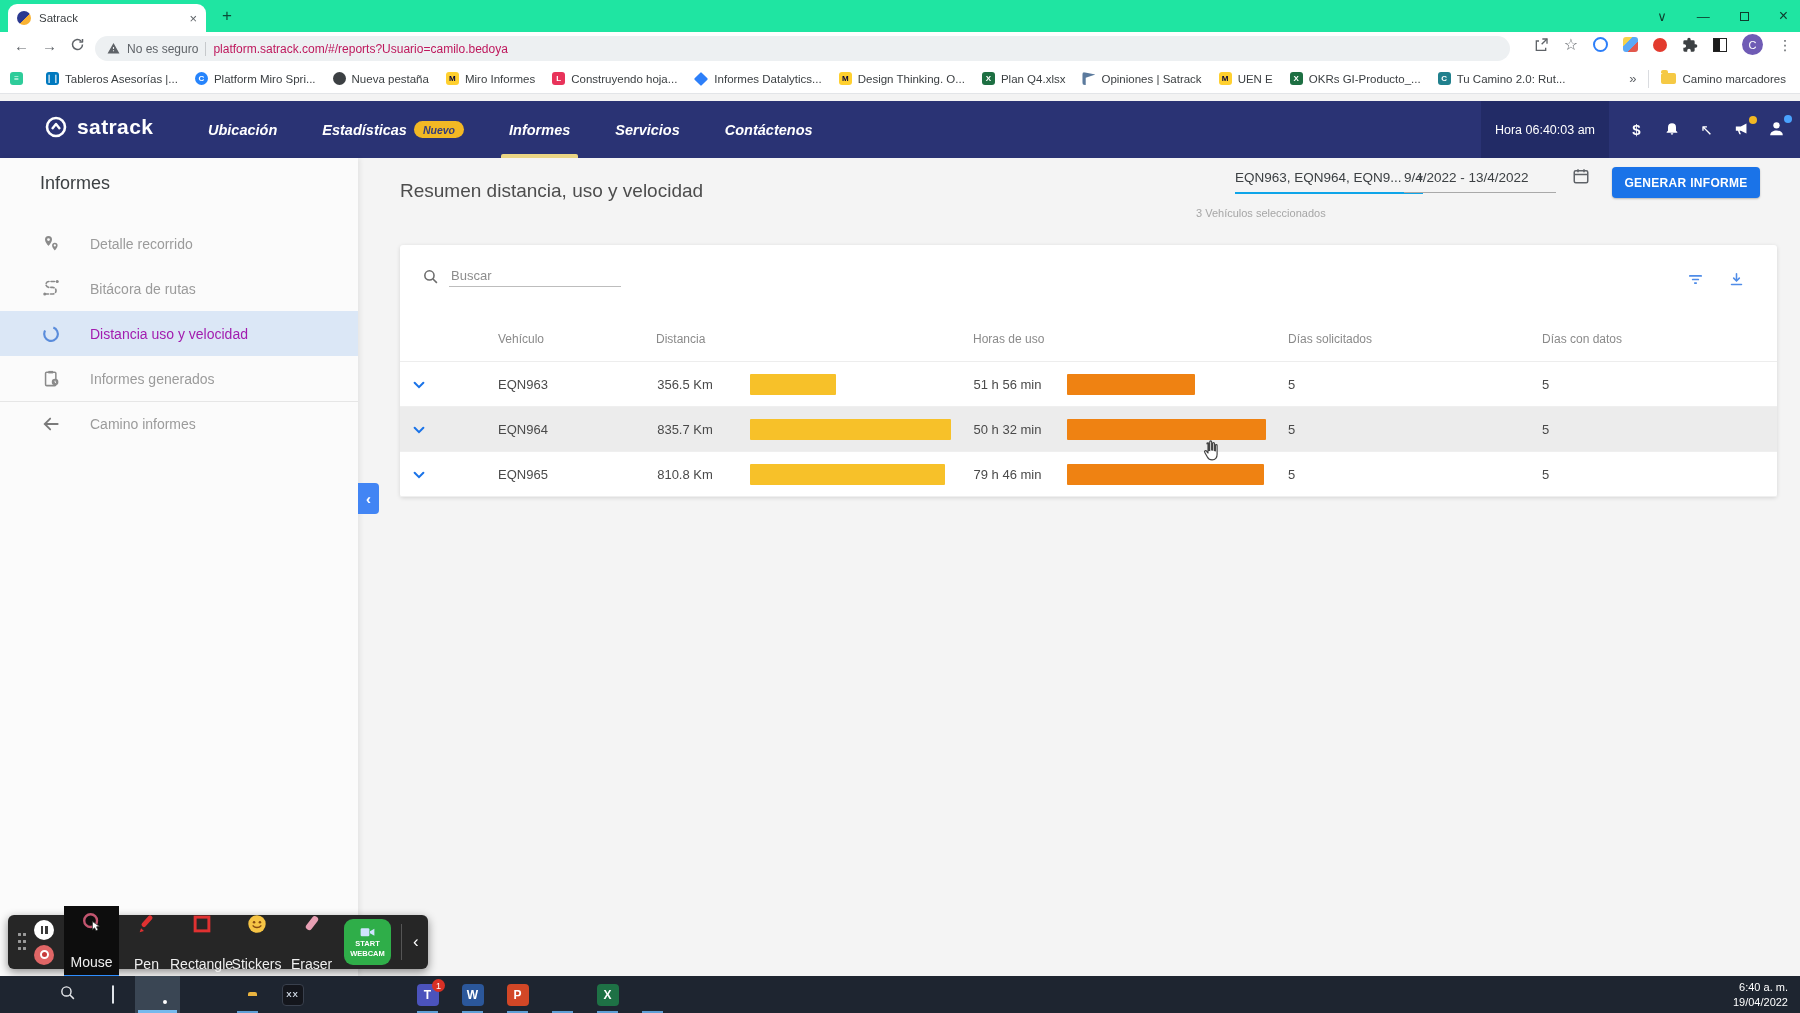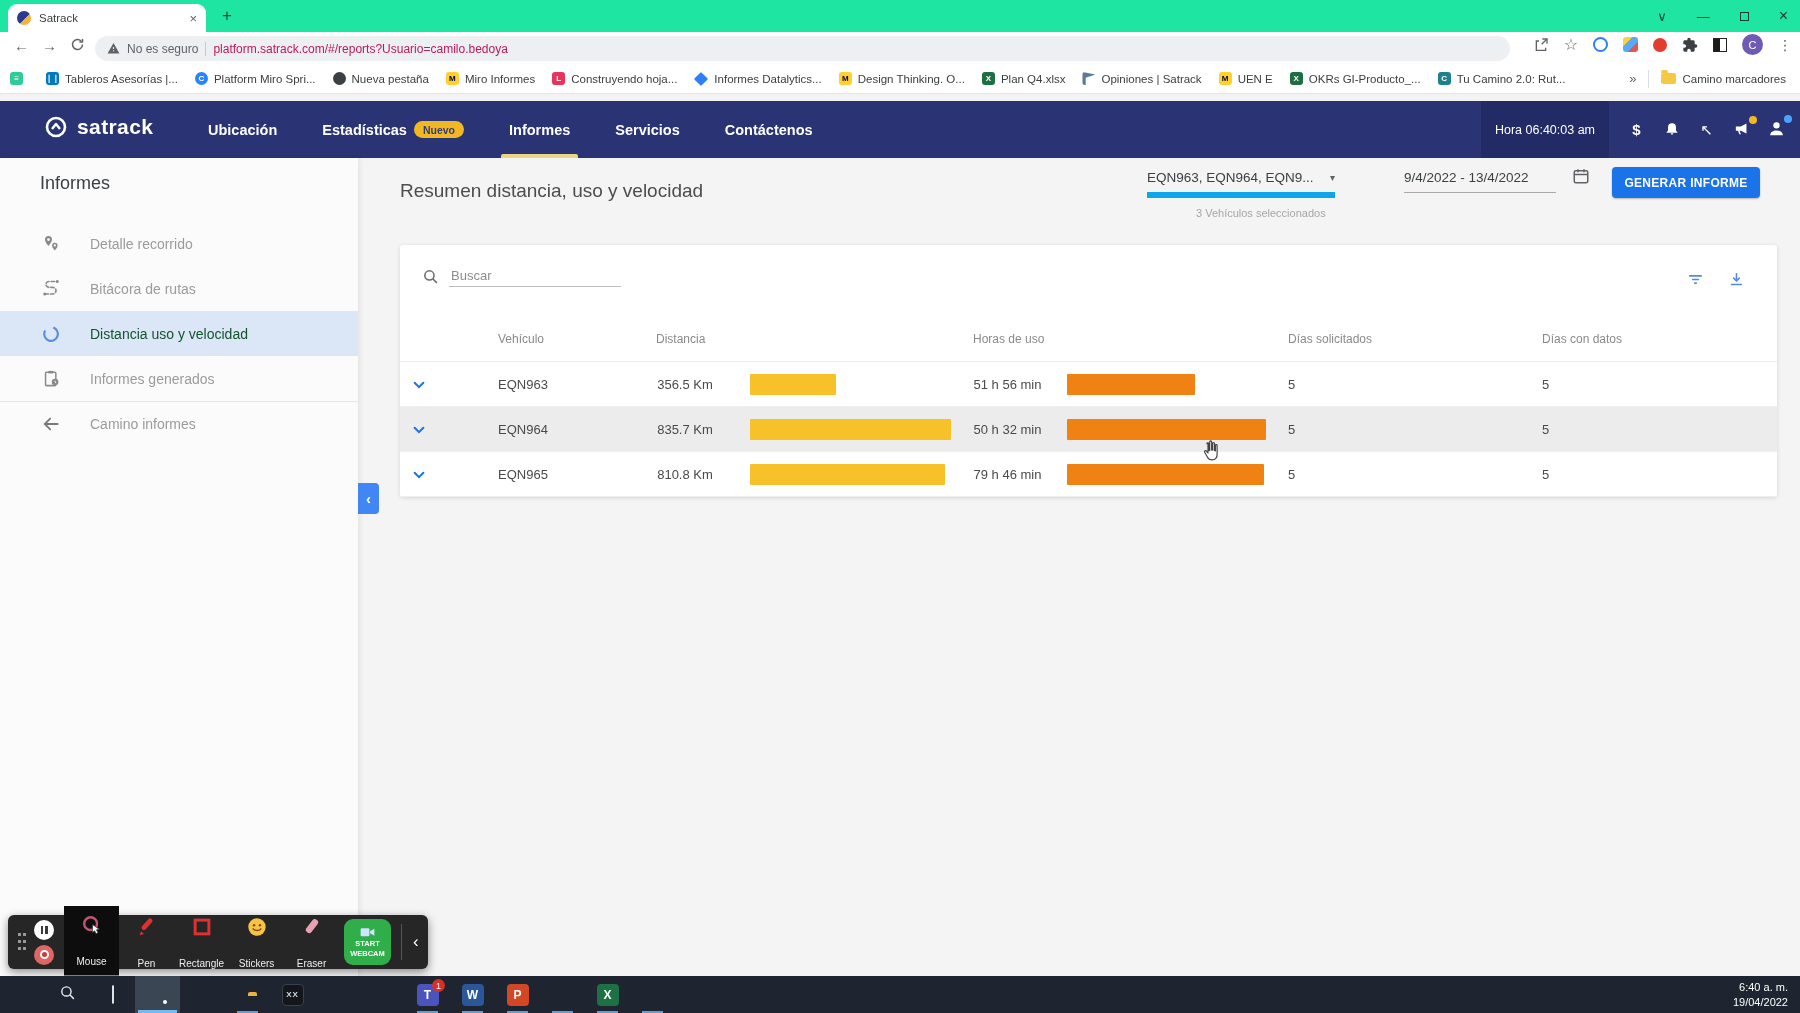--- a/index.html
+++ b/index.html
@@ -45,42 +45,42 @@
   .bm-right{margin-left:auto;display:flex;align-items:center;gap:12px;}
   .bm-overflow{color:#5f6368;font-size:13px;}
   .bm-sep{width:1px;height:18px;background:#dadce0;}
   .folder-icon{width:15px;height:11px;background:#f5c944;border-radius:2px;position:relative;}
   .folder-icon::before{content:'';position:absolute;top:-3px;left:0;width:7px;height:3px;background:#f5c944;border-radius:2px 2px 0 0;}
 
   
   .navbar{position:absolute;top:101px;left:0;right:0;height:57px;background:var(--navy);color:#fff;}
   .brand{position:absolute;left:44px;top:14px;display:flex;align-items:center;gap:9px;font-size:21px;font-weight:bold;letter-spacing:.4px;}
   .nav-items{position:absolute;left:208px;top:0;height:57px;display:flex;gap:45px;align-items:stretch;font-size:14.5px;font-weight:bold;}
-  .nav-item{position:relative;display:flex;align-items:center;gap:7px;}
+  .nav-item{position:relative;display:flex;align-items:center;gap:7px;font-style:italic;}
   .nav-item.active::after{content:'';position:absolute;left:-8px;right:-8px;bottom:0;height:4px;background:#ead584;border-radius:2px 2px 0 0;}
   .nav-badge{background:var(--badge);color:#343c7a;font-size:10.5px;font-weight:bold;padding:2.5px 9px;border-radius:10px;}
   .nav-right{position:absolute;right:6px;top:0;height:57px;display:flex;align-items:center;margin-left:44px;}
   .hora-box{background:#222b66;height:57px;display:flex;align-items:center;padding:0 14px;font-size:12.5px;margin-right:10px;}
   .nav-ic{width:35px;text-align:center;position:relative;font-size:15px;}
   .dot{position:absolute;top:-4px;right:2px;width:8px;height:8px;border-radius:50%;}
   .dot-y{background:#f2b824;} .dot-b{background:#4aa3ff;}
 
   
   .sidebar{position:absolute;top:158px;left:0;width:358px;bottom:37px;background:#fbfbfb;box-shadow:2px 0 5px rgba(0,0,0,.07);}
   .sidebar-title{position:absolute;left:40px;top:15px;font-size:18px;color:#3c4043;}
   .side-items{position:absolute;top:63px;left:0;right:0;display:flex;flex-direction:column;}
   .side-item{height:45px;display:flex;align-items:center;padding-left:40px;gap:28px;font-size:14px;color:#9b9b9b;}
   .side-item .si-icon{width:22px;display:flex;align-items:center;justify-content:center;}
-  .side-item.selected{background:#dbe7f6;color:#14532d;}
+  .side-item.selected{background:#dbe7f6;color:#a21caf;}
   .side-item.divided{border-top:1px solid #e6e6e6;}
   .collapse-tab{position:absolute;left:358px;top:483px;width:21px;height:31px;background:#4285f4;color:#fff;border-radius:0 4px 4px 0;display:flex;align-items:center;justify-content:center;font-size:15px;font-weight:bold;}
 
   
   .main-title{position:absolute;left:400px;top:180px;font-size:19px;color:#4d4d4d;}
-  .veh-select{position:absolute;left:1147px;top:170px;width:188px;border-bottom:6px solid #0ea5e9;padding-bottom:7px;font-size:13.5px;color:#3c4043;display:flex;justify-content:space-between;align-items:center;}
+  .veh-select{position:absolute;left:1235px;top:170px;width:188px;border-bottom:2px solid #0ea5e9;padding-bottom:7px;font-size:13.5px;color:#3c4043;display:flex;justify-content:space-between;align-items:center;}
   .caret{font-size:10px;color:#5f6368;}
   .veh-hint{position:absolute;left:1196px;top:207px;font-size:11px;color:#a6a6a6;}
   .date-field{position:absolute;left:1404px;top:170px;width:152px;border-bottom:1px solid #a9a9a9;padding-bottom:7px;font-size:13.5px;color:#3c4043;}
   .cal-icon{position:absolute;left:1572px;top:167px;}
   .generate-btn{position:absolute;left:1612px;top:167px;width:148px;height:31px;background:var(--accent);color:#fff;font-size:12px;font-weight:bold;border:none;border-radius:4px;letter-spacing:.3px;box-shadow:0 1px 2px rgba(0,0,0,.25);}
 
   
   .card{position:absolute;left:400px;top:245px;width:1377px;height:252px;background:#fff;border-radius:3px;box-shadow:0 1px 4px rgba(0,0,0,.13);}
   .search-row{position:absolute;left:22px;top:20px;display:flex;align-items:center;gap:10px;}
   .search-input{border:none;outline:none;border-bottom:1px solid #bdbdbd;width:172px;font-size:13px;padding:3px 2px;color:#3c4043;background:transparent;font-family:"Liberation Sans",sans-serif;}
@@ -102,21 +102,21 @@
   .td-sol{left:888px;} .td-datos{left:1142px;}
 
   
   .recorder{position:absolute;left:8px;top:915px;width:420px;height:54px;background:#262626;border-radius:6px;box-shadow:0 3px 10px rgba(0,0,0,.45);display:flex;align-items:center;z-index:20;}
   .grip{width:9px;height:22px;margin-left:9px;background-image:radial-gradient(circle,#9a9a9a 1.4px,transparent 1.6px);background-size:5px 7px;}
   .rec-controls{display:flex;flex-direction:column;gap:5px;margin:0 10px 0 8px;}
   .pause-btn{width:20px;height:20px;border-radius:50%;background:#fff;display:flex;align-items:center;justify-content:center;gap:2px;}
   .pause-btn i{display:block;width:2.5px;height:8px;background:#3a3a3a;}
   .stop-btn{width:20px;height:20px;border-radius:50%;background:#e06666;display:flex;align-items:center;justify-content:center;}
   .stop-btn i{display:block;width:9px;height:9px;border-radius:50%;background:#c63b3b;border:2px solid #fff;}
-  .rec-tool{width:55px;height:72px;display:flex;flex-direction:column;align-items:center;justify-content:center;gap:18px;color:#efefef;font-size:10px;}
+  .rec-tool{width:55px;height:72px;display:flex;flex-direction:column;align-items:center;justify-content:center;gap:18px;color:#efefef;font-size:14px;}
   .rec-tool.selected{background:#0d0d0d;border-bottom:3px solid #2e8eff;}
   .webcam-btn{width:47px;height:46px;background:#2fae49;border-radius:9px;color:#fff;font-size:7.5px;font-weight:bold;display:flex;flex-direction:column;align-items:center;justify-content:center;text-align:center;line-height:1.3;margin-left:5px;}
   .rec-sep{width:1px;height:36px;background:#555;margin-left:10px;}
   .rec-collapse{color:#fff;font-size:17px;margin:0 0 0 11px;}
 
   
   .taskbar{position:absolute;left:0;right:0;top:976px;height:37px;background:#1e2530;display:flex;align-items:stretch;z-index:30;}
   .tb-cell{width:45px;display:flex;align-items:center;justify-content:center;position:relative;}
   .tb-cell.active{background:#3a4654;}
   .tb-cell.active::after{content:'';position:absolute;bottom:0;left:3px;right:3px;height:3px;background:#76b9ed;}

